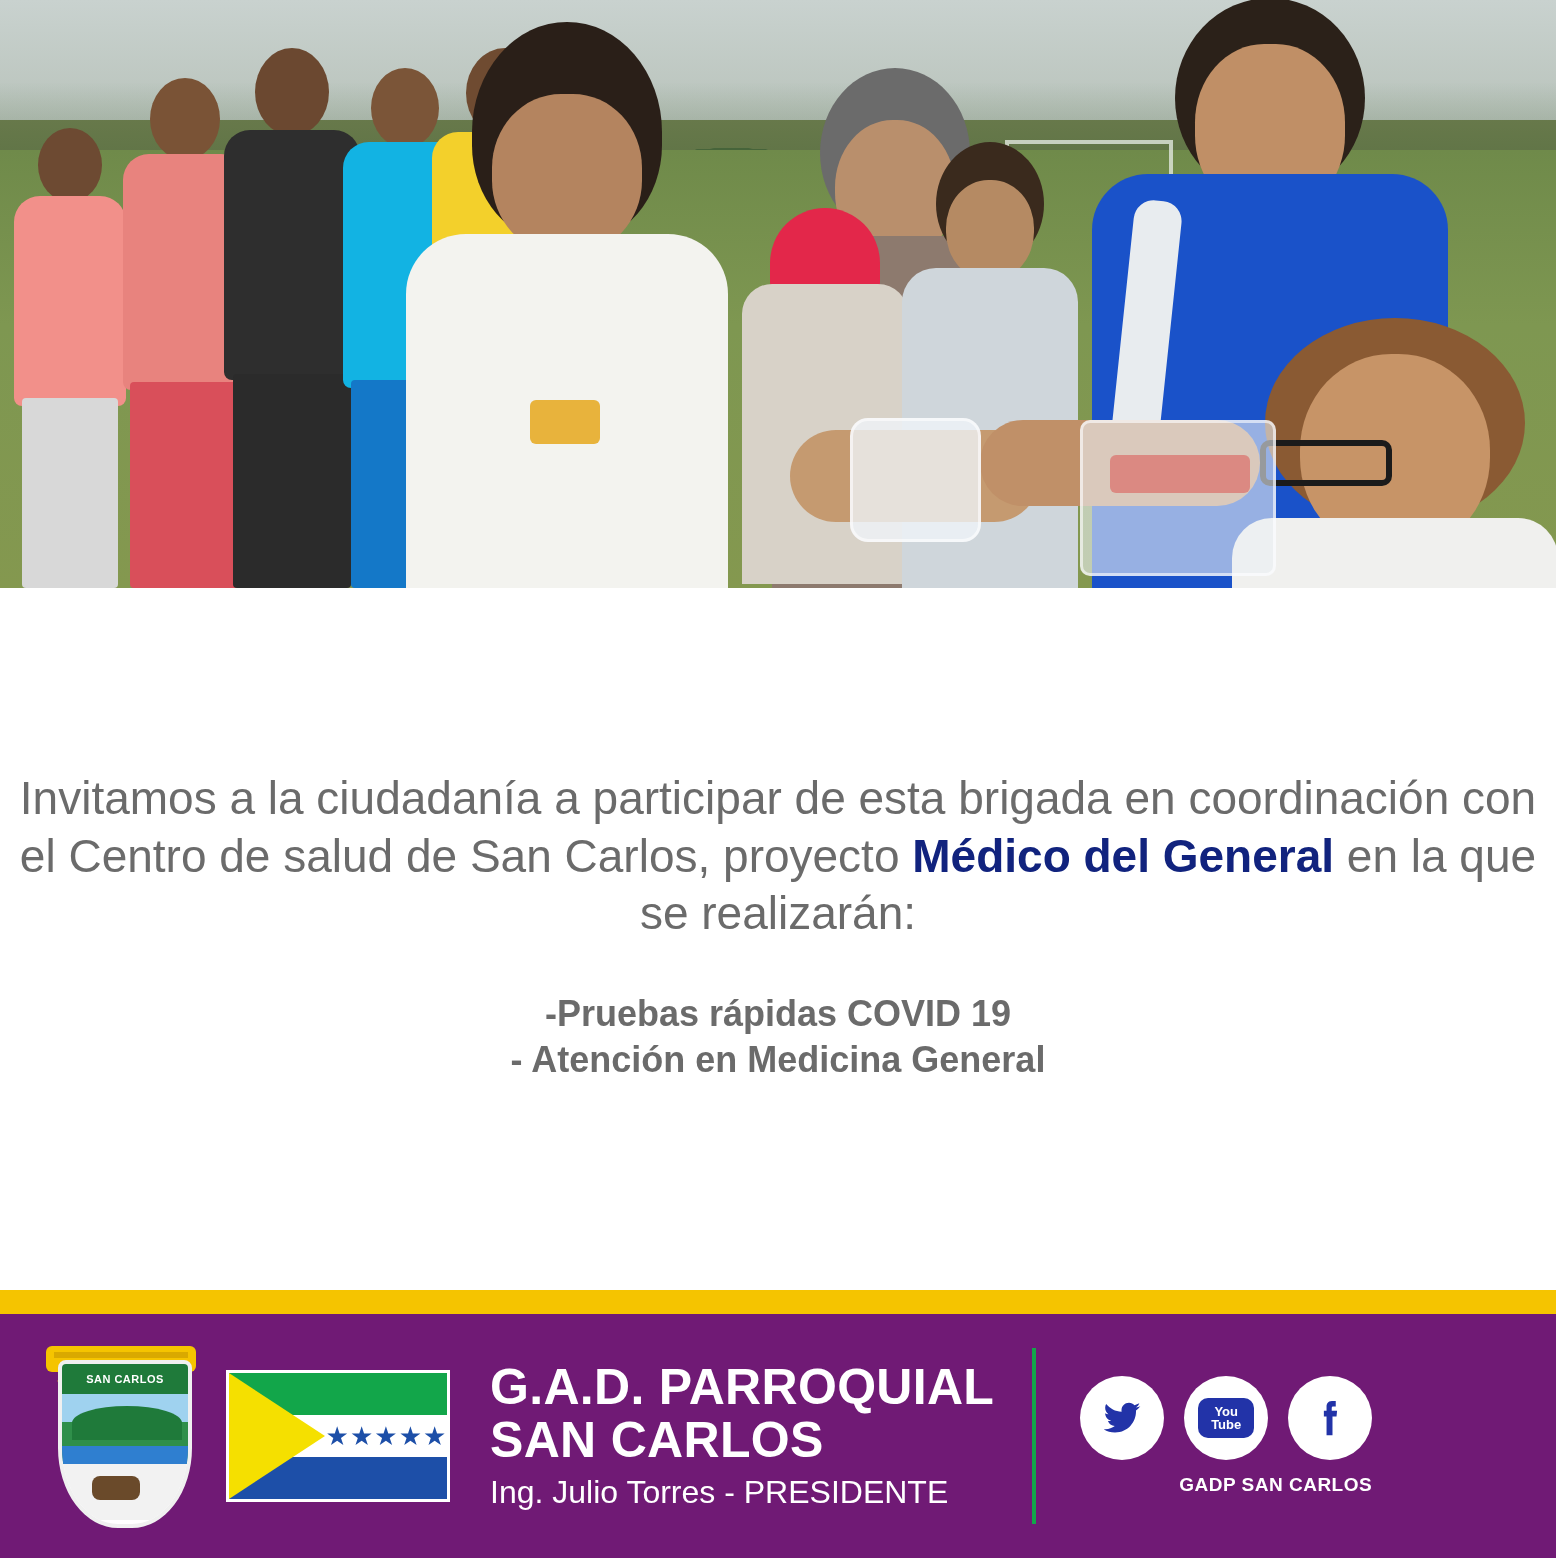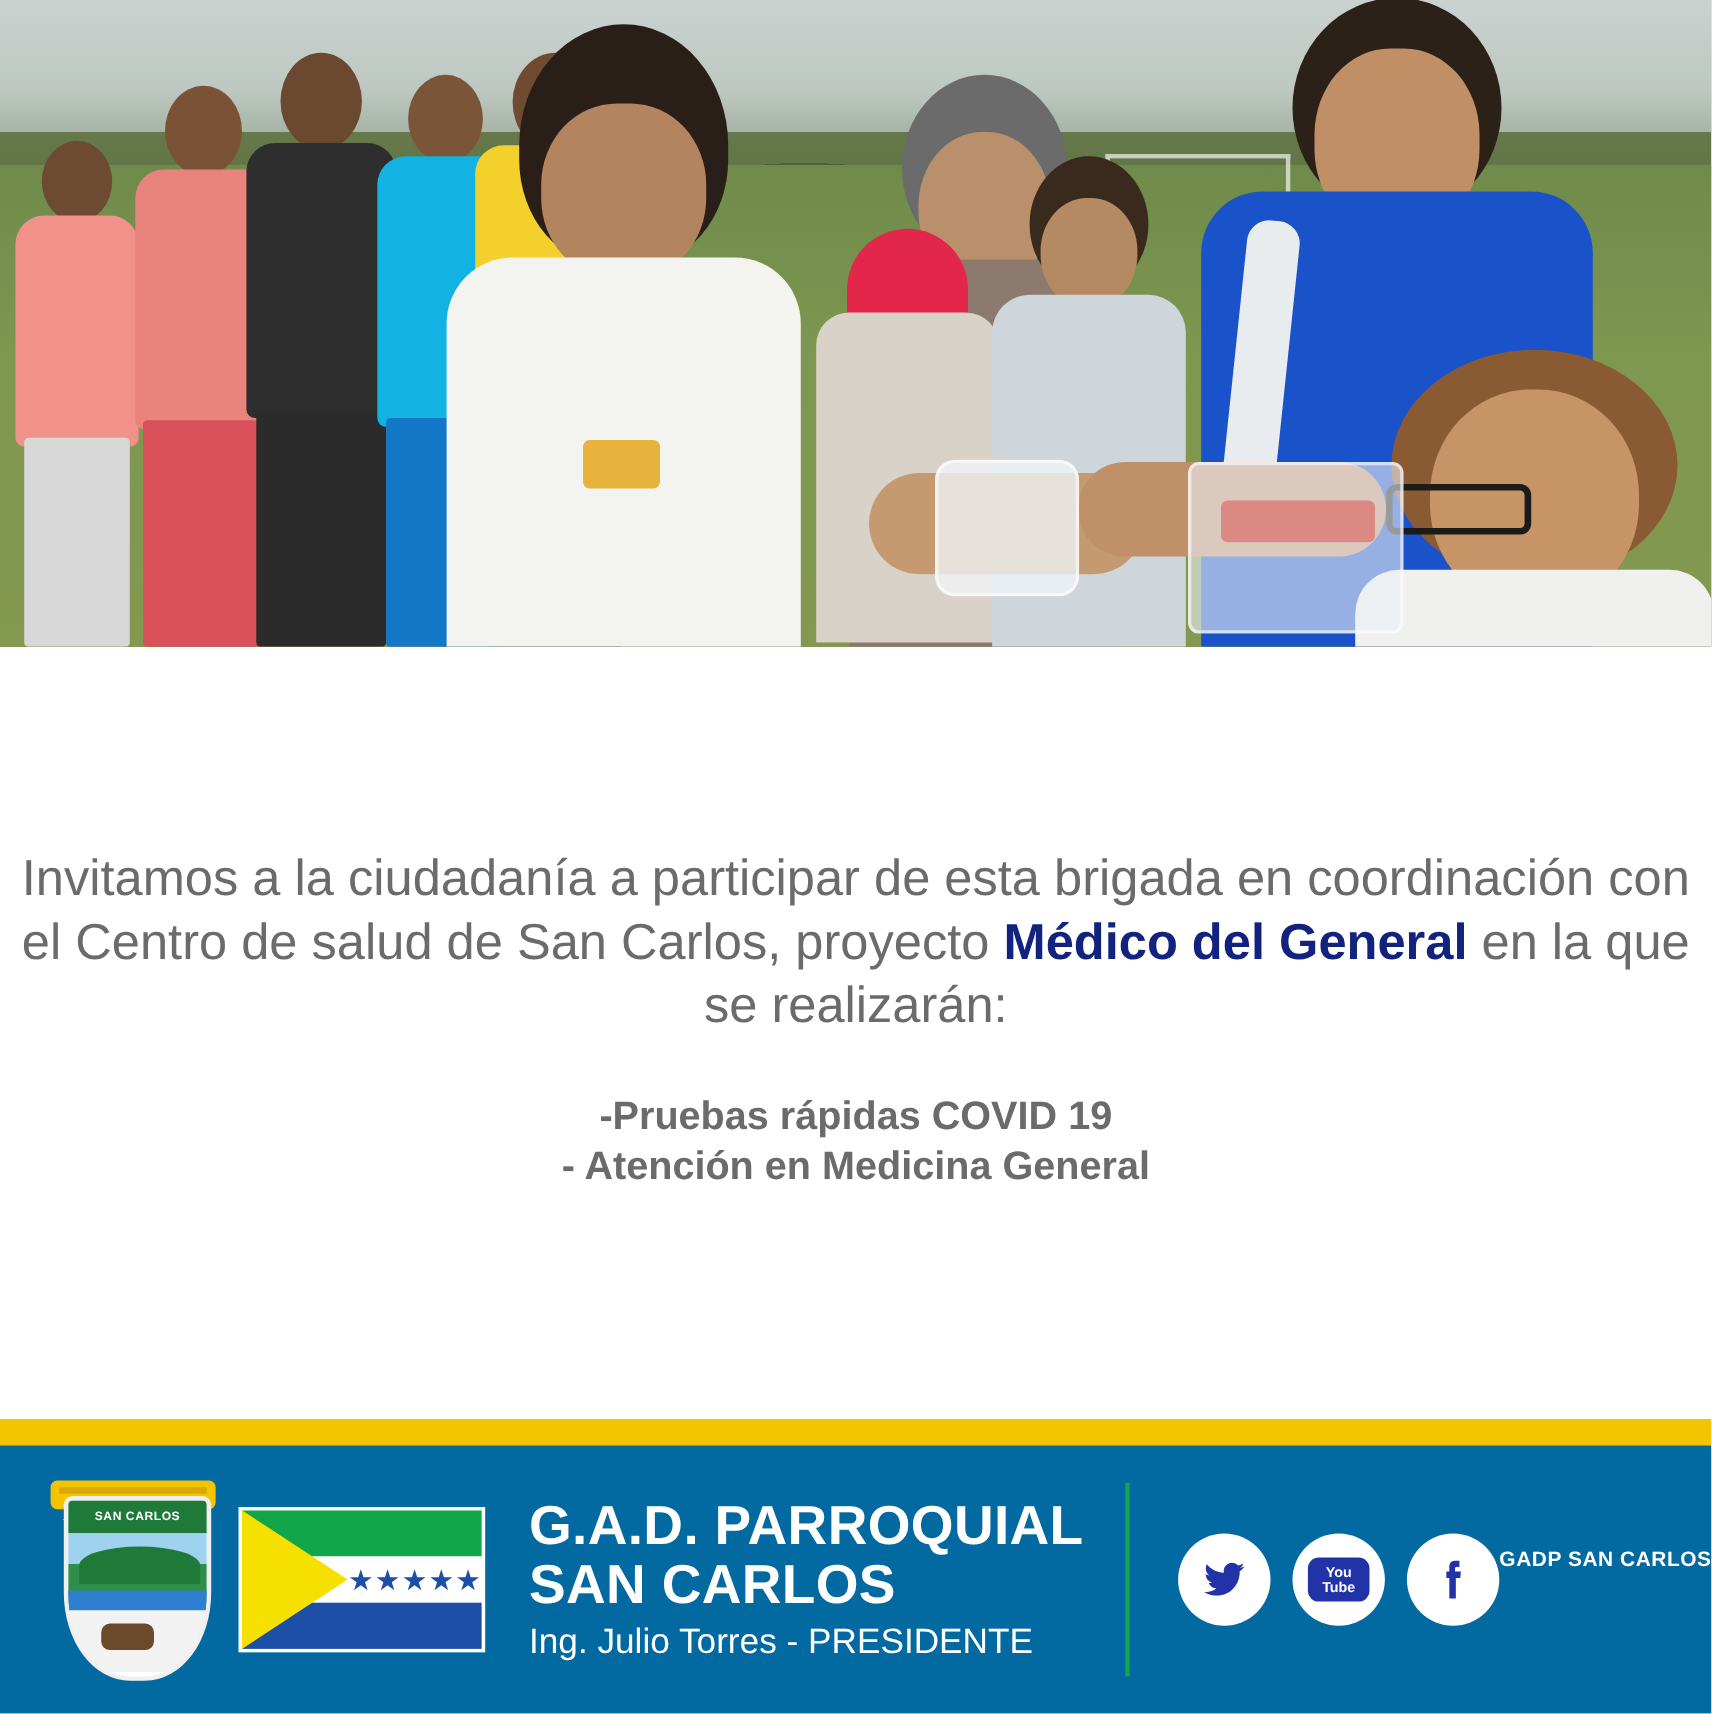--- a/index.html
+++ b/index.html
@@ -152,21 +152,21 @@
   .yellowbar {
     position: absolute;
     left: 0; top: 1290px;
     width: 1556px; height: 24px;
     background: #f5c400;
   }
   .footer {
     position: absolute;
     left: 0; top: 1314px;
     width: 1556px; height: 244px;
-    background: #0369a1;
+    background: #701a75;
     display: flex;
     align-items: center;
   }
   .footer .crest {
     position: relative;
     margin-left: 46px;
     width: 150px; height: 196px;
   }
   .crest .shield {
     position: absolute;
@@ -279,22 +279,22 @@
   .footer .divider {
     width: 4px;
     height: 176px;
     background: #12a64a;
     margin-left: 38px;
     flex: none;
   }
   .footer .social {
     margin-left: 44px;
     display: flex;
-    flex-direction: row;
-    align-items: flex-start;
+    flex-direction: column;
+    align-items: flex-end;
     flex: none;
   }
   .social .icons {
     display: flex;
     gap: 20px;
   }
   .social .circle {
     width: 84px; height: 84px;
     border-radius: 50%;
     background: #ffffff;

